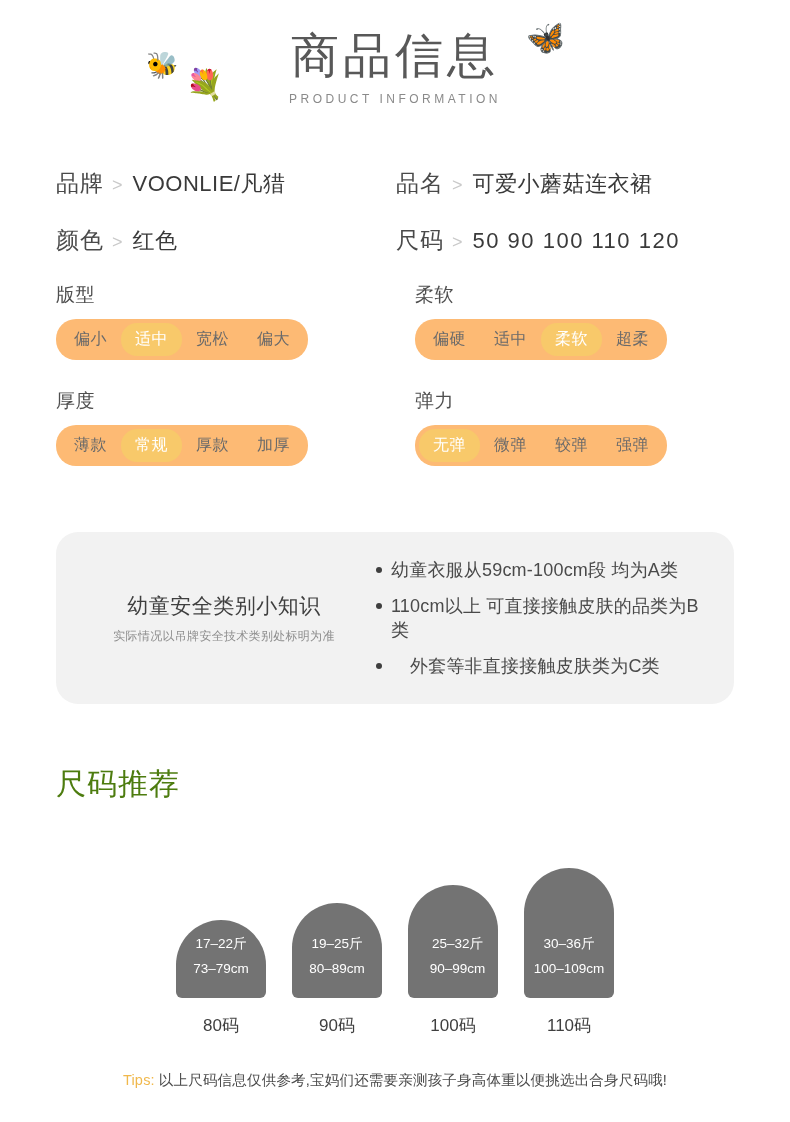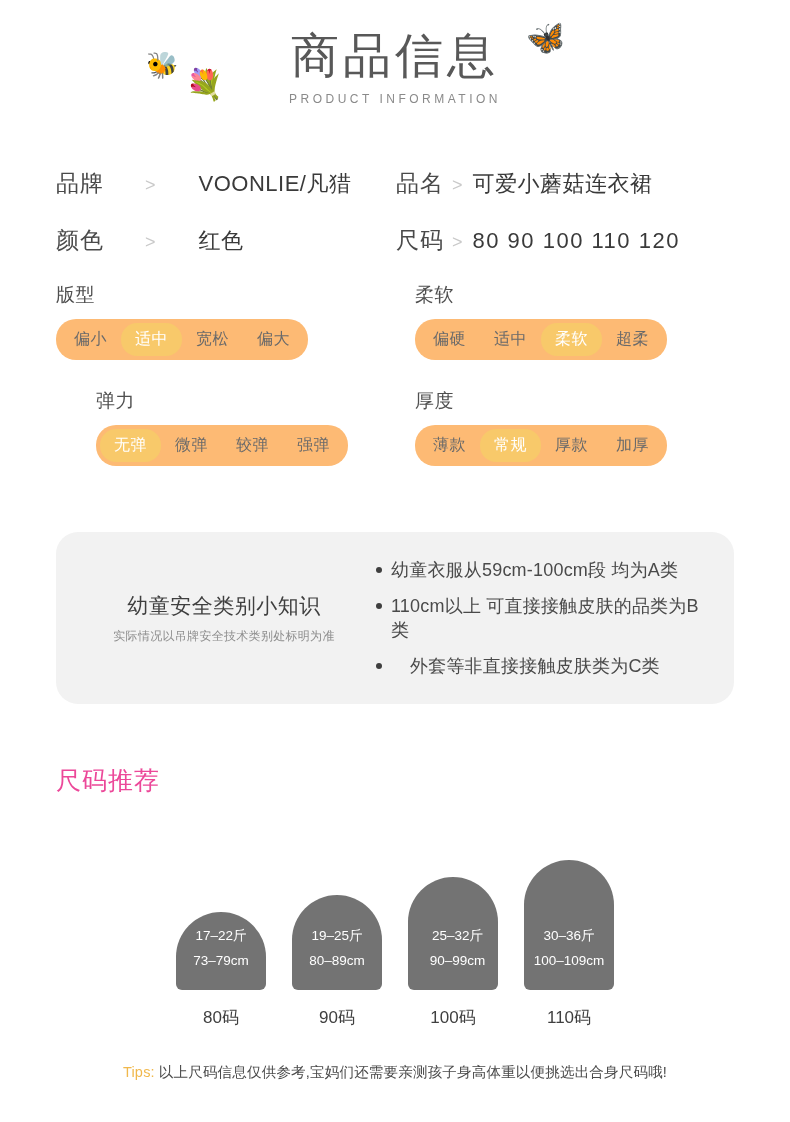--- a/index.html
+++ b/index.html
@@ -62,21 +62,21 @@
     position: relative;
     margin-top: 18px;
     padding: 0 56px;
   }
   .info-row {
     display: flex;
     align-items: baseline;
     margin-bottom: 26px;
   }
   .info-cell { display: flex; align-items: baseline; }
-  .info-cell.left { width: 340px; gap: 33px; }
+  .info-cell.left { width: 340px; }
   .info-label {
     font-size: 23px;
     color: #4a4a4a;
     letter-spacing: 1px;
   }
   .info-gt {
     font-size: 18px;
     color: #c9c9c9;
     margin: 0 10px 0 8px;
   }
@@ -164,22 +164,22 @@
     background: #3f3f3f;
     margin-right: 9px;
     flex: none;
     position: relative;
     top: -3px;
   }
 
   
   .size-section { margin-top: 60px; padding: 0 56px; }
   .size-head {
-    font-size: 25px;
-    color: #ec4899;
+    font-size: 30px;
+    color: #4d7c0f;
     letter-spacing: 1px;
   }
   .size-chart {
     margin-top: 52px;
     display: flex;
     align-items: flex-end;
     justify-content: center;
     gap: 20px;
     height: 180px;
   }
@@ -249,21 +249,21 @@
     </div>
     <div class="info-row">
       <div class="info-cell left">
         <span class="info-label">颜色</span>
         <span class="info-gt">&gt;</span>
         <span class="info-value">红色</span>
       </div>
       <div class="info-cell">
         <span class="info-label">尺码</span>
         <span class="info-gt">&gt;</span>
-        <span class="info-value spaced">80 90 100 110 120</span>
+        <span class="info-value spaced">50 90 100 110 120</span>
       </div>
     </div>
   </div>
 
   <div class="attrs">
     <div class="attr-line">
       <div class="attr-group">
         <div class="attr-title">版型</div>
         <div class="pill-bar">
           <div class="pill">偏小</div>
@@ -276,38 +276,38 @@
         <div class="attr-title">柔软</div>
         <div class="pill-bar">
           <div class="pill">偏硬</div>
           <div class="pill">适中</div>
           <div class="pill active">柔软</div>
           <div class="pill">超柔</div>
         </div>
       </div>
     </div>
     <div class="attr-line">
+      <div class="attr-group">
+        <div class="attr-title">厚度</div>
+        <div class="pill-bar">
+          <div class="pill">薄款</div>
+          <div class="pill active">常规</div>
+          <div class="pill">厚款</div>
+          <div class="pill">加厚</div>
+        </div>
+      </div>
       <div class="attr-group right">
         <div class="attr-title">弹力</div>
         <div class="pill-bar">
           <div class="pill active">无弹</div>
           <div class="pill">微弹</div>
           <div class="pill">较弹</div>
           <div class="pill">强弹</div>
         </div>
       </div>
-      <div class="attr-group">
-        <div class="attr-title">厚度</div>
-        <div class="pill-bar">
-          <div class="pill">薄款</div>
-          <div class="pill active">常规</div>
-          <div class="pill">厚款</div>
-          <div class="pill">加厚</div>
-        </div>
-      </div>
     </div>
   </div>
 
   <div class="knowledge">
     <div class="k-left">
       <div class="k-title">幼童安全类别小知识</div>
       <div class="k-sub">实际情况以吊牌安全技术类别处标明为准</div>
     </div>
     <div class="k-right">
       <div class="k-item">

